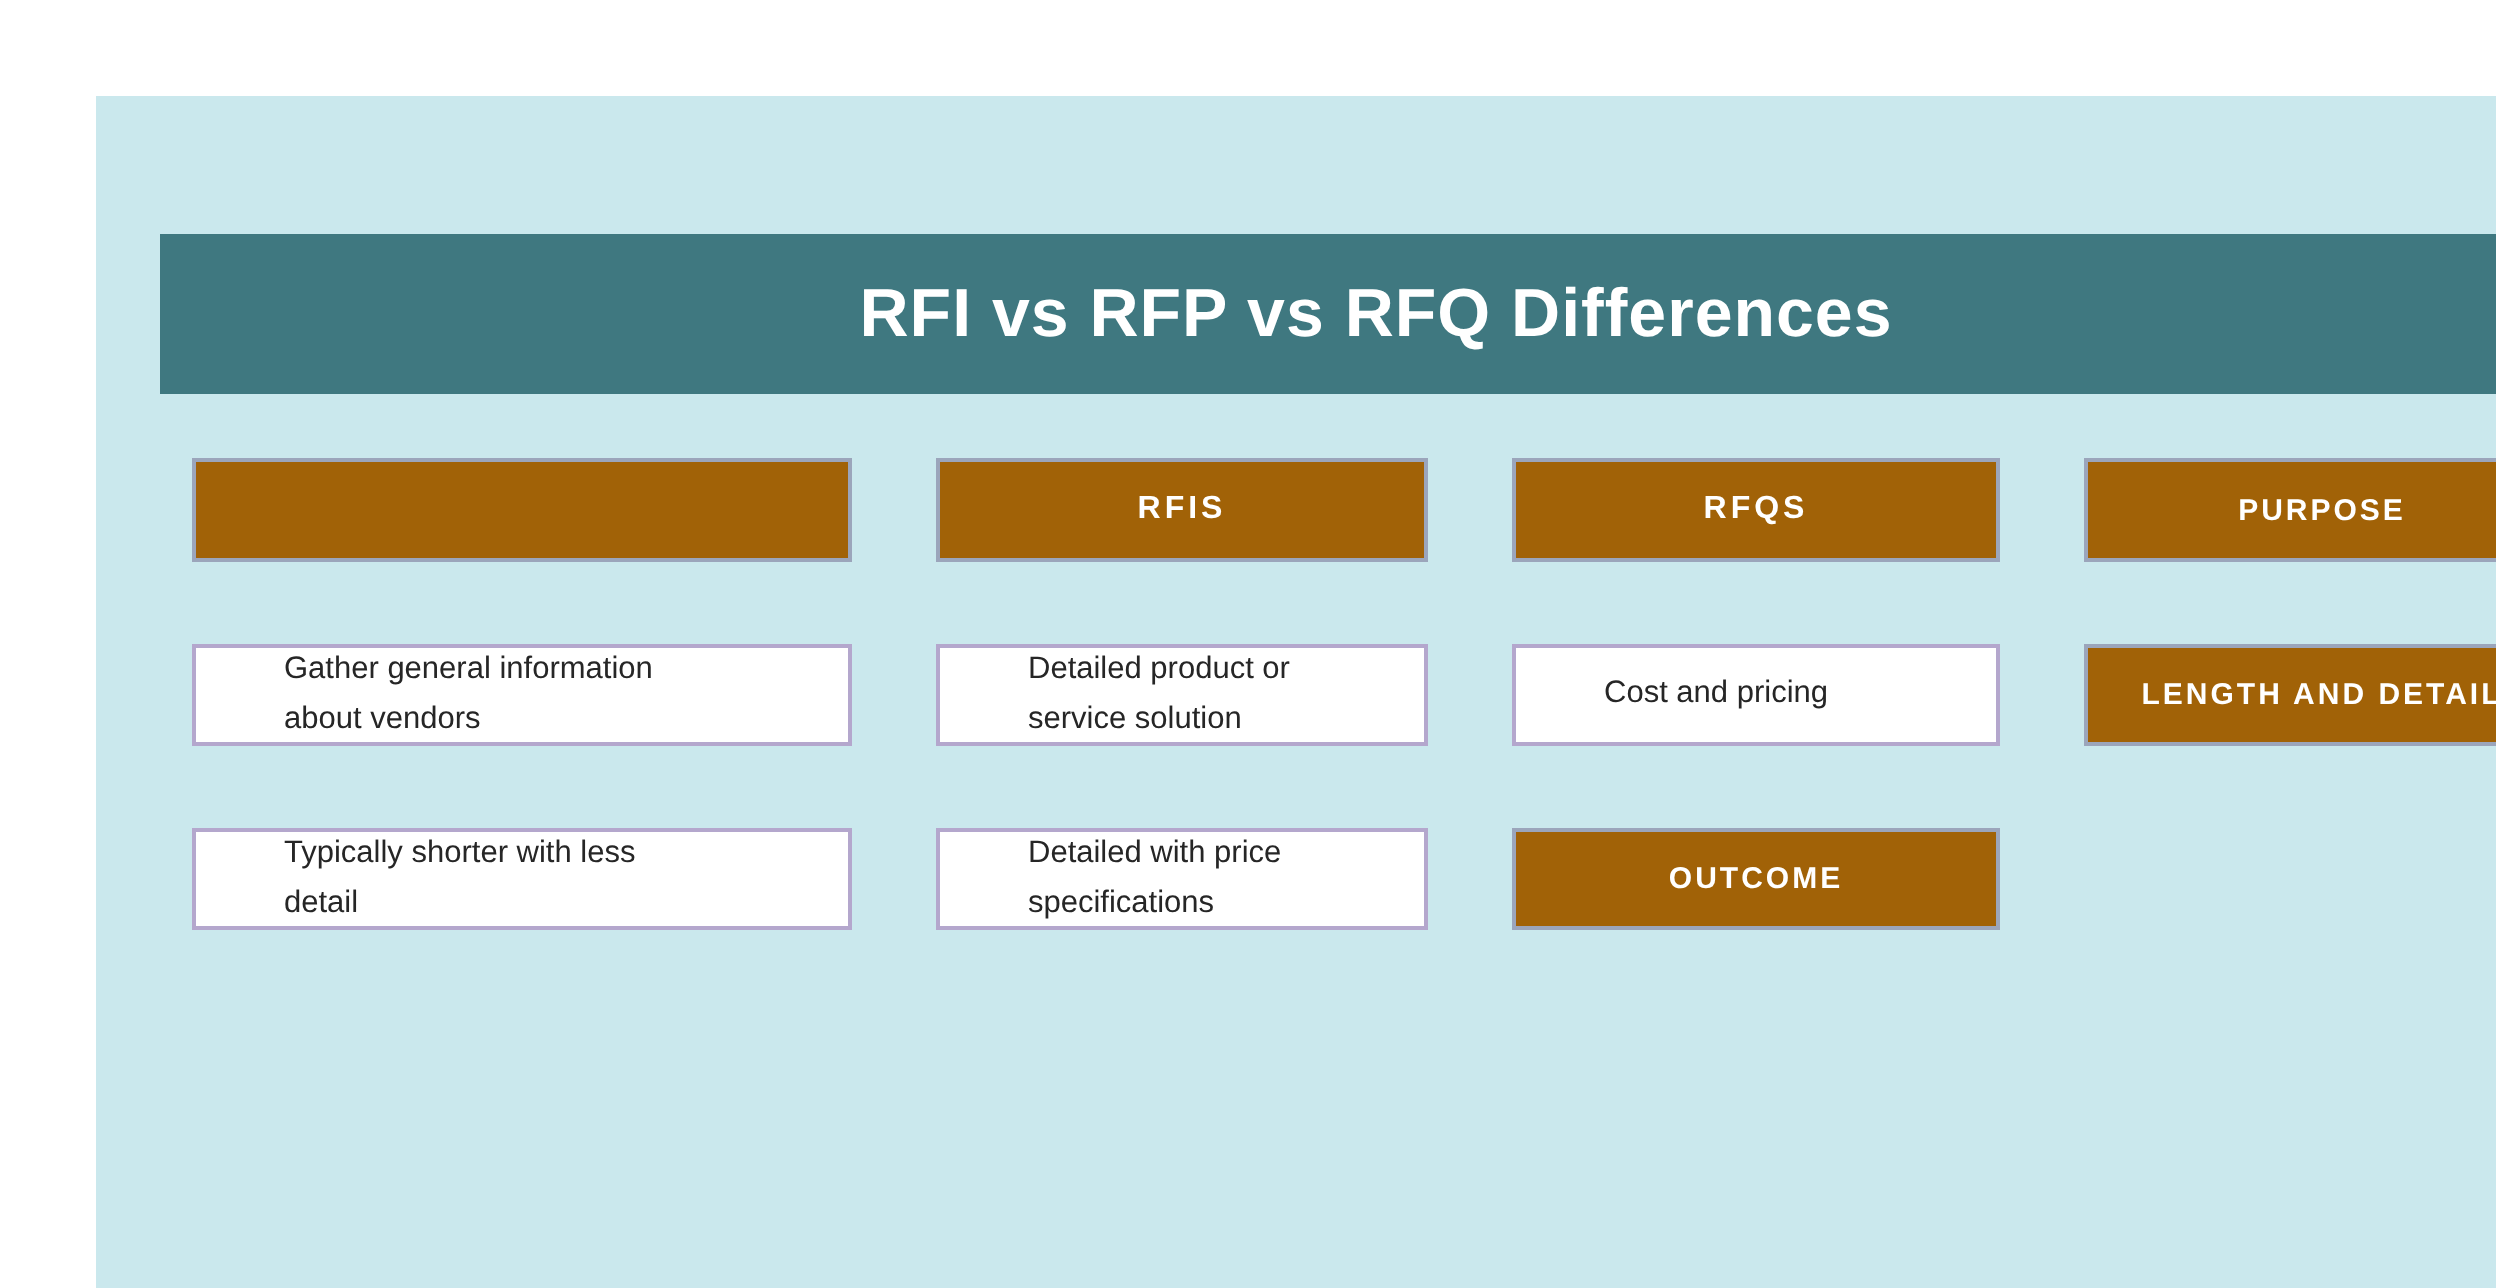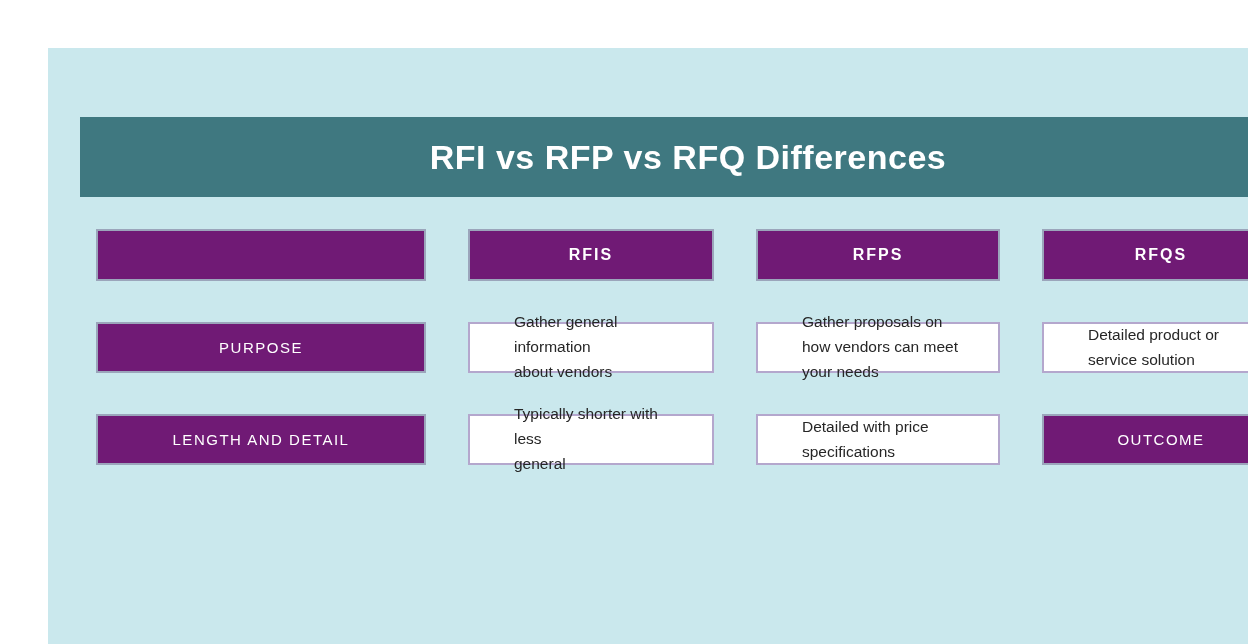--- a/index.html
+++ b/index.html
@@ -32,37 +32,37 @@
 
   .table {
     display: grid;
     grid-template-columns: 362px 278px 276px 270px;
     grid-template-rows: 84px 83px 83px 83px 83px;
     column-gap: 10px;
     row-gap: 9px;
   }
 
   .teal-block {
-    background: #701a75;
+    background: #a16207;
     border: 2px solid #9ba5bb;
     display: flex;
     align-items: center;
     justify-content: center;
   }
   .col-header {
     color: #ffffff;
     font-size: 16px;
     font-weight: 700;
     letter-spacing: 2px;
     text-align: center;
   }
   .row-label {
     color: #ffffff;
     font-size: 15px;
-    font-weight: 400;
+    font-weight: 700;
     letter-spacing: 1.5px;
     text-align: center;
   }
 
   .cell {
     background: #ffffff;
     border: 2px solid #b4a7cd;
     display: flex;
     align-items: center;
     padding-left: 28px;
@@ -84,50 +84,45 @@
     <h1>RFI vs RFP vs RFQ Differences</h1>
   </div>
 
   <div class="table">
 
     <div class="teal-block"></div>
     <div class="teal-block">
       <span class="col-header">RFIS</span>
     </div>
     <div class="teal-block">
-      <span class="col-header">RFPS</span>
-    </div>
-    <div class="teal-block">
       <span class="col-header">RFQS</span>
     </div>
 
     <div class="teal-block">
       <span class="row-label">PURPOSE</span>
     </div>
     <div class="cell">
       <span class="cell-text">Gather general information
 about vendors</span>
     </div>
-    <div class="cell">
-      <span class="cell-text">Gather proposals on
-how vendors can meet
-your needs</span>
-    </div>
 
     <div class="cell">
       <span class="cell-text">Detailed product or
 service solution</span>
+    </div>
+    <div class="cell">
+      <span class="cell-text">Cost and pricing</span>
     </div>
 
     <div class="teal-block">
       <span class="row-label">LENGTH AND DETAIL</span>
     </div>
     <div class="cell">
       <span class="cell-text">Typically shorter with less
-general</span>
+detail</span>
     </div>
     <div class="cell">
       <span class="cell-text">Detailed with price
 specifications</span>
     </div>
 
     <div class="teal-block">
       <span class="row-label">OUTCOME</span>
     </div>
 

